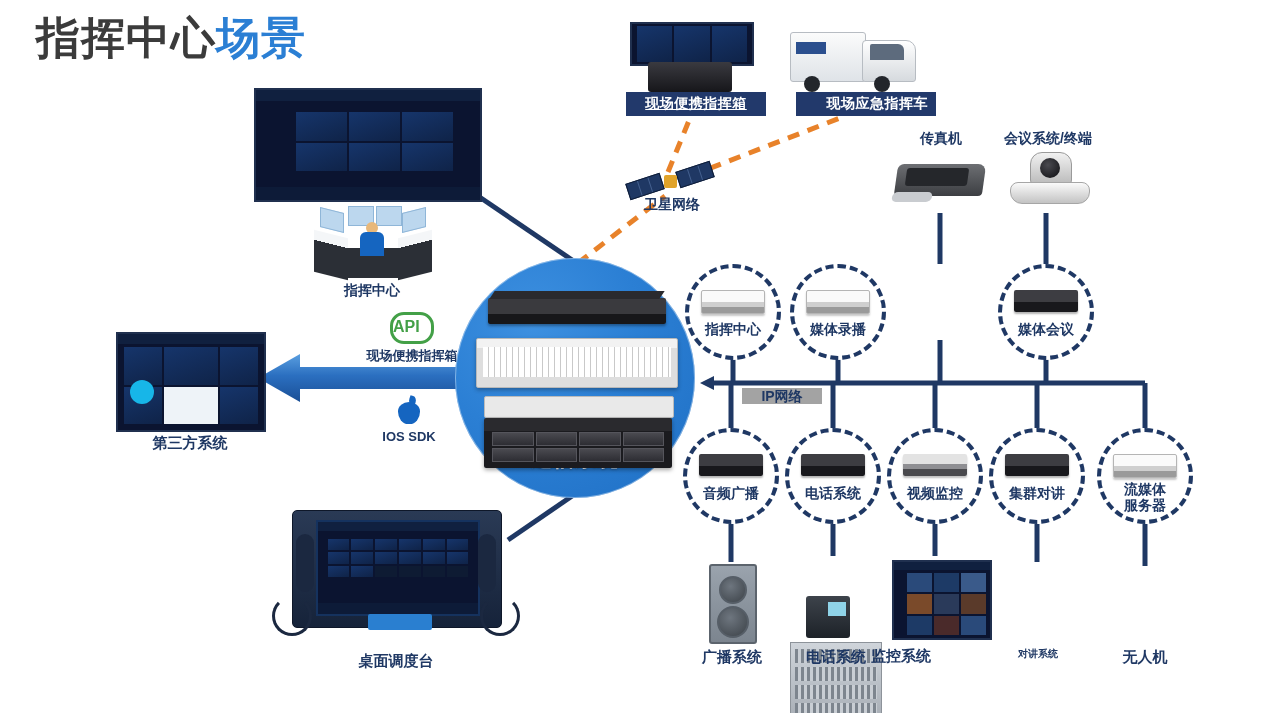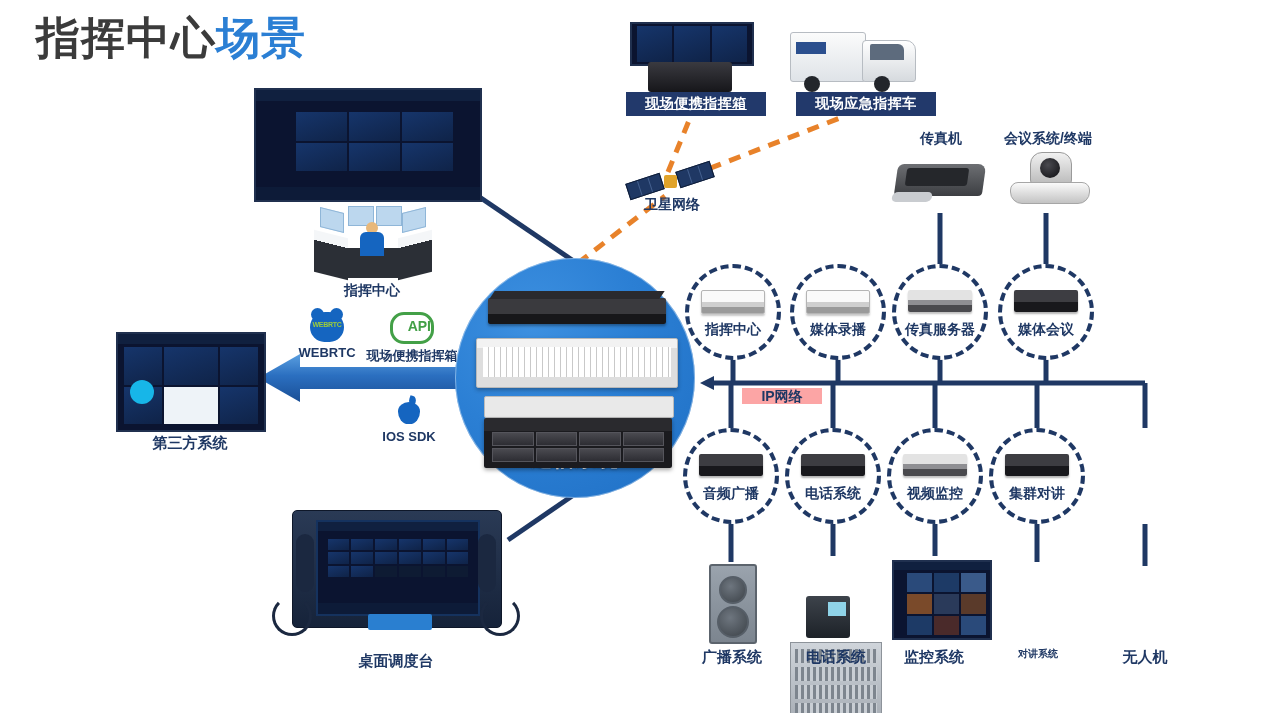--- a/index.html
+++ b/index.html
@@ -75,22 +75,22 @@
 
   .blob{width:34px;height:30px;background:#1565c0;border-radius:45% 45% 42% 42%/50%;
         position:relative;}
   .blob:before,.blob:after{content:"";position:absolute;width:13px;height:13px;
         background:#1565c0;border-radius:50%;top:-4px;}
   .blob:before{left:1px;} .blob:after{right:1px;}
   .blob span{position:absolute;left:0;right:0;top:9px;color:#9ccc3c;font-size:7px;
         font-weight:bold;text-align:center;letter-spacing:-.3px;}
 
   .cloud{width:38px;height:26px;border:3px solid #43a047;border-radius:14px;position:relative;}
-  .cloud span{position:absolute;left:0;right:0;top:3px;text-align:right;color:#43a047;
-        font-size:14px;font-weight:bold;}
+  .cloud span{position:absolute;left:0;right:0;top:3px;text-align:left;color:#43a047;
+        font-size:16px;font-weight:bold;}
 
   .andr{width:28px;height:30px;border:3px solid #4e9fd6;border-radius:5px 5px 4px 4px;position:relative;}
   .andr:before,.andr:after{content:"";position:absolute;width:3px;height:7px;background:#4e9fd6;top:-9px;}
   .andr:before{left:4px;transform:rotate(-25deg);}
   .andr:after{right:4px;transform:rotate(25deg);}
   .andr span{position:absolute;left:0;right:0;bottom:2px;text-align:center;color:#e8922a;
         font-size:9px;font-weight:bold;}
 
   .appl{width:26px;height:30px;position:relative;}
   .appl:before{content:"";position:absolute;left:2px;top:6px;width:22px;height:22px;
@@ -187,21 +187,21 @@
   <div class="boxlbl" style="left:626px;top:92px;width:124px;text-decoration:underline;">现场便携指挥箱</div>
 
   <div style="position:absolute;left:790px;top:26px;width:130px;height:62px;">
     <div style="position:absolute;left:0;top:6px;width:74px;height:48px;background:linear-gradient(#fbfbfb,#dfe3e8);border:1px solid #b7bcc2;border-radius:3px;"></div>
     <div style="position:absolute;left:6px;top:16px;width:30px;height:12px;background:#2b4f8e;"></div>
     <div style="position:absolute;left:72px;top:14px;width:52px;height:40px;background:linear-gradient(#ffffff,#d6dade);border:1px solid #b7bcc2;border-radius:4px 10px 3px 3px;"></div>
     <div style="position:absolute;left:80px;top:18px;width:34px;height:16px;background:#5d6b7d;border-radius:2px 6px 0 0;"></div>
     <div style="position:absolute;left:14px;top:50px;width:16px;height:16px;background:#23262b;border-radius:50%;"></div>
     <div style="position:absolute;left:84px;top:50px;width:16px;height:16px;background:#23262b;border-radius:50%;"></div>
   </div>
-  <div class="boxlbl" style="left:796px;top:92px;width:124px;">现场应急指挥车</div>
+  <div class="boxlbl" style="left:796px;top:92px;width:124px;text-align:right;">现场应急指挥车</div>
 
   <div id="sat">
     <div class="wing" style="left:0;top:20px;transform:rotate(-18deg);">
         <i style="left:11px;"></i>
         <i style="left:22px;"></i>
       </div>
     <div class="wing" style="right:0;top:8px;transform:rotate(-18deg);">
         <i style="left:11px;"></i>
         <i style="left:22px;"></i>
       </div>
@@ -280,26 +280,20 @@
         <div></div>
         <div></div>
         <div></div>
         <div style="background:#eef3f8;"></div>
         <div></div>
     </div>
     <div style="position:absolute;left:8%;top:48%;width:24px;height:24px;border-radius:50%;background:#17b6e8;"></div>
   </div>
   <div class="lbl" style="left:126px;top:434px;width:128px;font-size:15px;">第三方系统</div>
 
-  <div class="ifc" style="left:288px;top:312px;width:78px;">
-    <span class="glyph blob">
-        <span>WEBRTC</span>
-      </span>
-    <span>WEBRTC</span>
-  </div>
   <div class="ifc" style="left:362px;top:312px;width:100px;">
     <span class="glyph cloud">
         <span>API</span>
       </span>
     <span>现场便携指挥箱</span>
   </div>
   <div class="ifc" style="left:374px;top:396px;width:70px;">
     <span class="glyph appl"></span>
     <span>IOS SDK</span>
   </div>
@@ -339,46 +333,49 @@
   <div class="lbl" style="left:330px;top:652px;width:132px;font-size:15px;">桌面调度台</div>
 
   <div class="dnode" style="left:685px;top:264px;">
     <div class="dev light"></div>
     <div class="nlbl">指挥中心</div>
   </div>
   <div class="dnode" style="left:790px;top:264px;">
     <div class="dev light"></div>
     <div class="nlbl">媒体录播</div>
   </div>
-  <div class="dnode" style="left:892px;top:264px;">
-    <div class="dev mid"></div>
-    <div class="nlbl">传真服务器</div>
-  </div>
   <div class="dnode" style="left:998px;top:264px;">
     <div class="dev dark"></div>
     <div class="nlbl">媒体会议</div>
   </div>
 
-  <div class="lbl" style="left:742px;top:388px;width:80px;font-size:14px;background:#fca5a5;">IP网络</div>
+  <div class="lbl" style="left:742px;top:388px;width:80px;font-size:14px;background:#a3a3a3;">IP网络</div>
 
   <div class="dnode" style="left:683px;top:428px;font-family:Liberation Serif, serif;">
     <div class="dev dark"></div>
     <div class="nlbl">音频广播</div>
   </div>
   <div class="dnode" style="left:785px;top:428px;">
     <div class="dev dark"></div>
     <div class="nlbl">电话系统</div>
   </div>
   <div class="dnode" style="left:989px;top:428px;">
     <div class="dev dark"></div>
     <div class="nlbl">集群对讲</div>
   </div>
   <div class="dnode" style="left:887px;top:428px;">
     <div class="dev mid"></div>
     <div class="nlbl">视频监控</div>
+  </div>
+  <div class="dnode" style="left:1097px;top:428px;">
+    <div class="dev light"></div>
+    <div class="nlbl" style="top:50px;">
+      <span>流媒体</span><br>
+      <span>服务器</span>
+    </div>
   </div>
 
   <div class="eq speaker" style="left:709px;top:564px;">
     <i style="top:10px;width:24px;height:24px;"></i>
     <i style="top:40px;width:28px;height:28px;"></i>
   </div>
   <div class="lbl" style="left:694px;top:648px;width:76px;font-size:15px;">广播系统</div>
 
   <div class="eq phonestack" style="left:790px;top:562px;">
     <i style="top:6px;"></i>
@@ -398,19 +395,19 @@
         <div style="background:#1d3a66;"></div>
         <div style="background:#3a5a8a;"></div>
       <div style="background:#7a4a2a;"></div>
         <div style="background:#2a3a5a;"></div>
         <div style="background:#5a3a2a;"></div>
       <div style="background:#1d3a66;"></div>
         <div style="background:#4a2a2a;"></div>
         <div style="background:#2a4a7a;"></div>
     </div>
   </div>
-  <div class="lbl" style="left:896px;top:648px;width:76px;font-size:15px;">监控系统</div>
+  <div class="lbl" style="left:863px;top:648px;width:76px;font-size:15px;font-family:Liberation Serif, serif;">监控系统</div>
 
   <div class="lbl" style="left:1000px;top:648px;width:76px;font-size:10px;">对讲系统</div>
 
   <div class="lbl" style="left:1110px;top:648px;width:70px;font-size:15px;">无人机</div>
 
 </div>
 
 </body></html>

